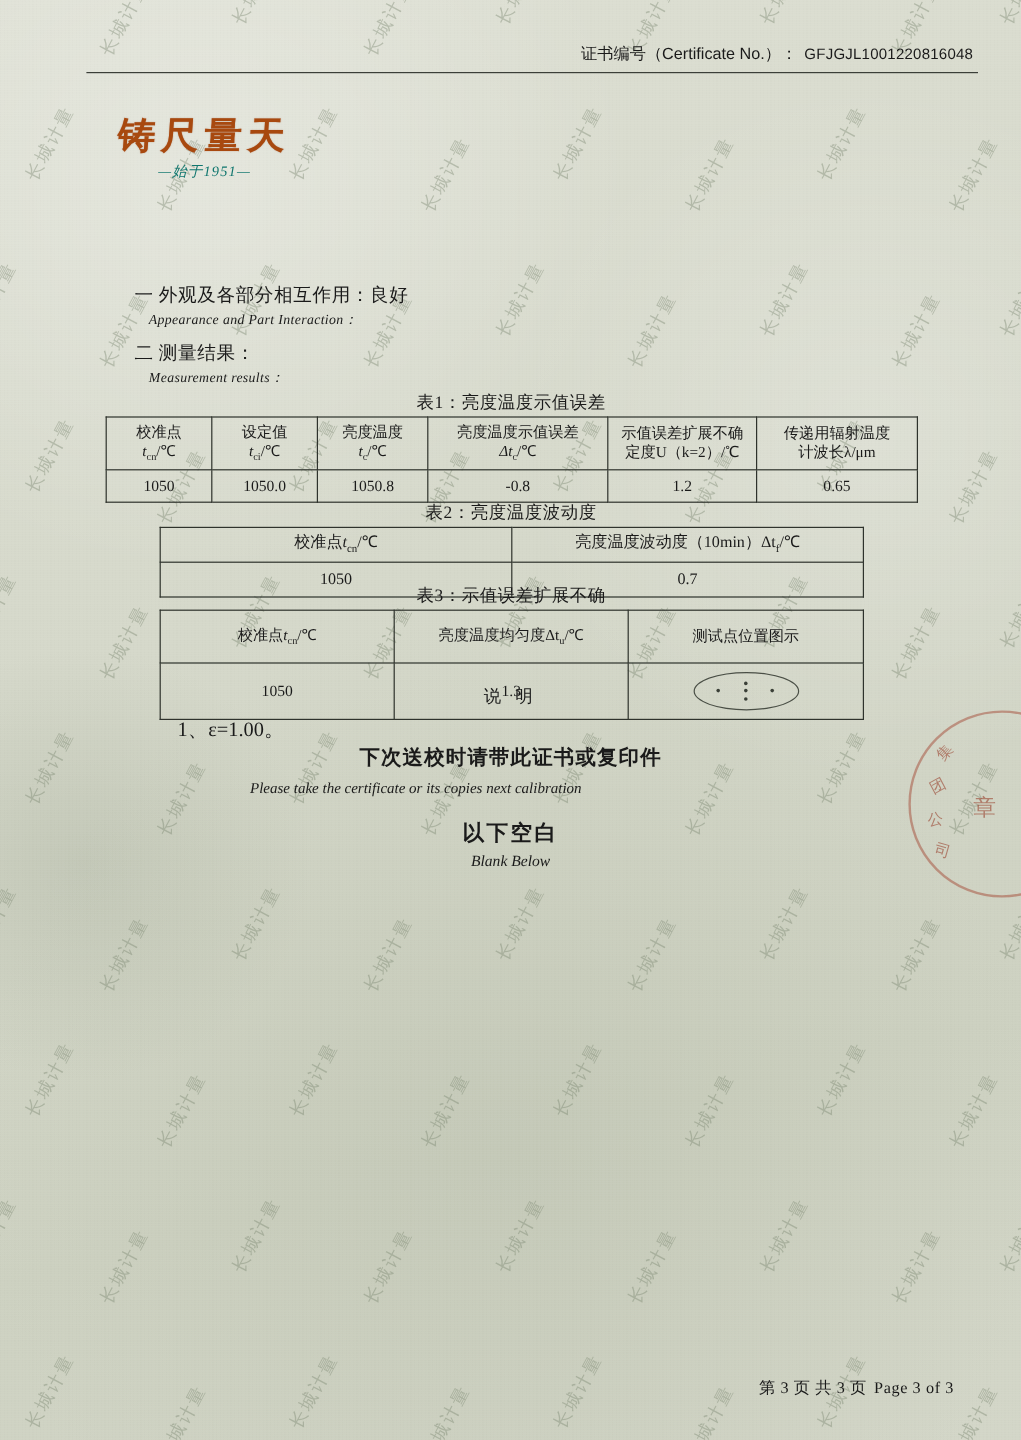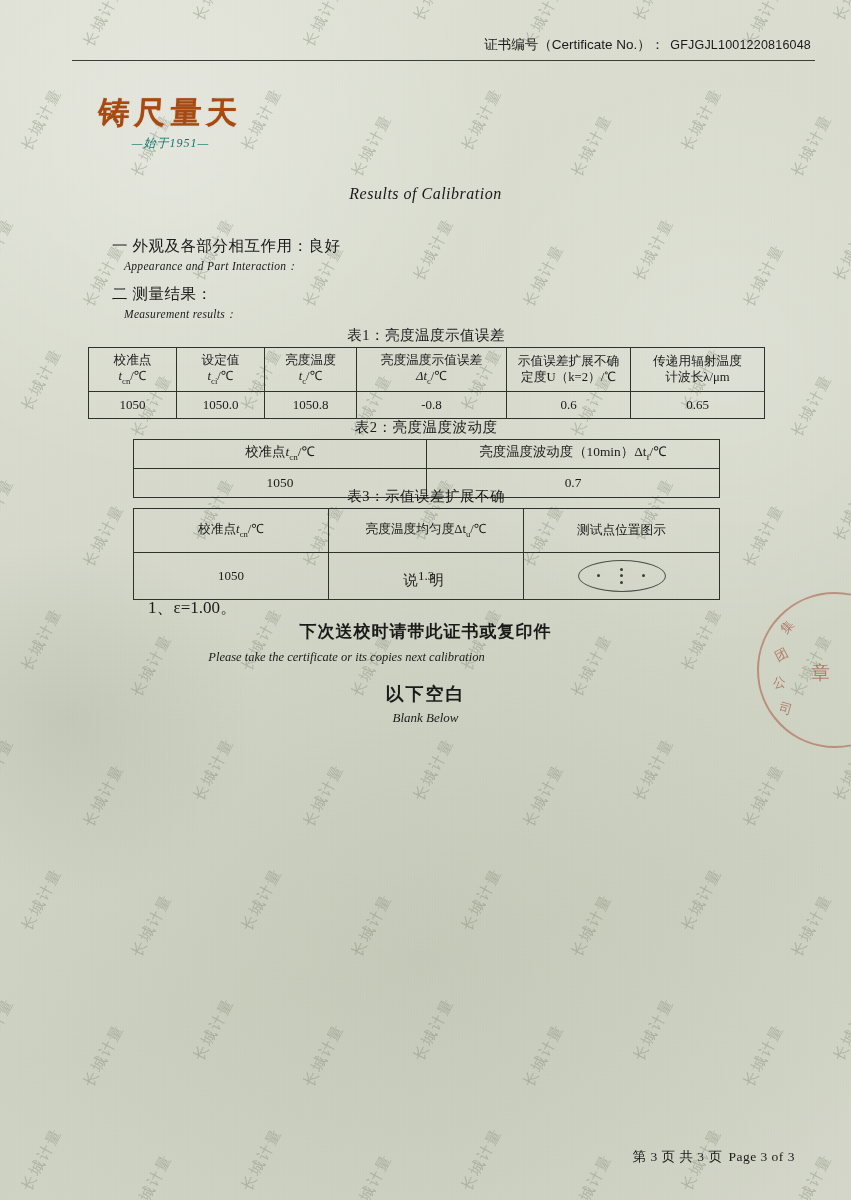--- a/index.html
+++ b/index.html
@@ -398,21 +398,20 @@
   <div class="cert-no-row">
     <span class="lbl">证书编号（Certificate No.）：</span><span class="val">GFJGJL1001220816048</span>
   </div>
   <div class="header-rule"></div>
 
   <div class="logo">
     <div class="logo-main">铸尺量天</div>
     <div class="logo-sub">—始于1951—</div>
   </div>
 
-  <div class="title-en">Results of Calibration</div>
 
   <div class="sec" id="sec1">
     <div class="cn">一 外观及各部分相互作用：良好</div>
     <div class="en">Appearance and Part Interaction：</div>
   </div>
 
   <div class="sec" id="sec2">
     <div class="cn">二 测量结果：</div>
     <div class="en">Measurement results：</div>
   </div>
@@ -453,21 +452,21 @@
           <td>
             <div>传递用辐射温度</div>
             <div>计波长λ/μm</div>
           </td>
         </tr>
         <tr class="val-row">
           <td>1050</td>
           <td>1050.0</td>
           <td>1050.8</td>
           <td>-0.8</td>
-          <td>0.6</td>
+          <td>1.2</td>
           <td>0.65</td>
         </tr>
       </tbody>
     </table>
   </div>
 
   <div id="t2wrap">
     <div class="tbl-cap">表2：亮度温度波动度</div>
     <table id="t2">
       <colgroup>

